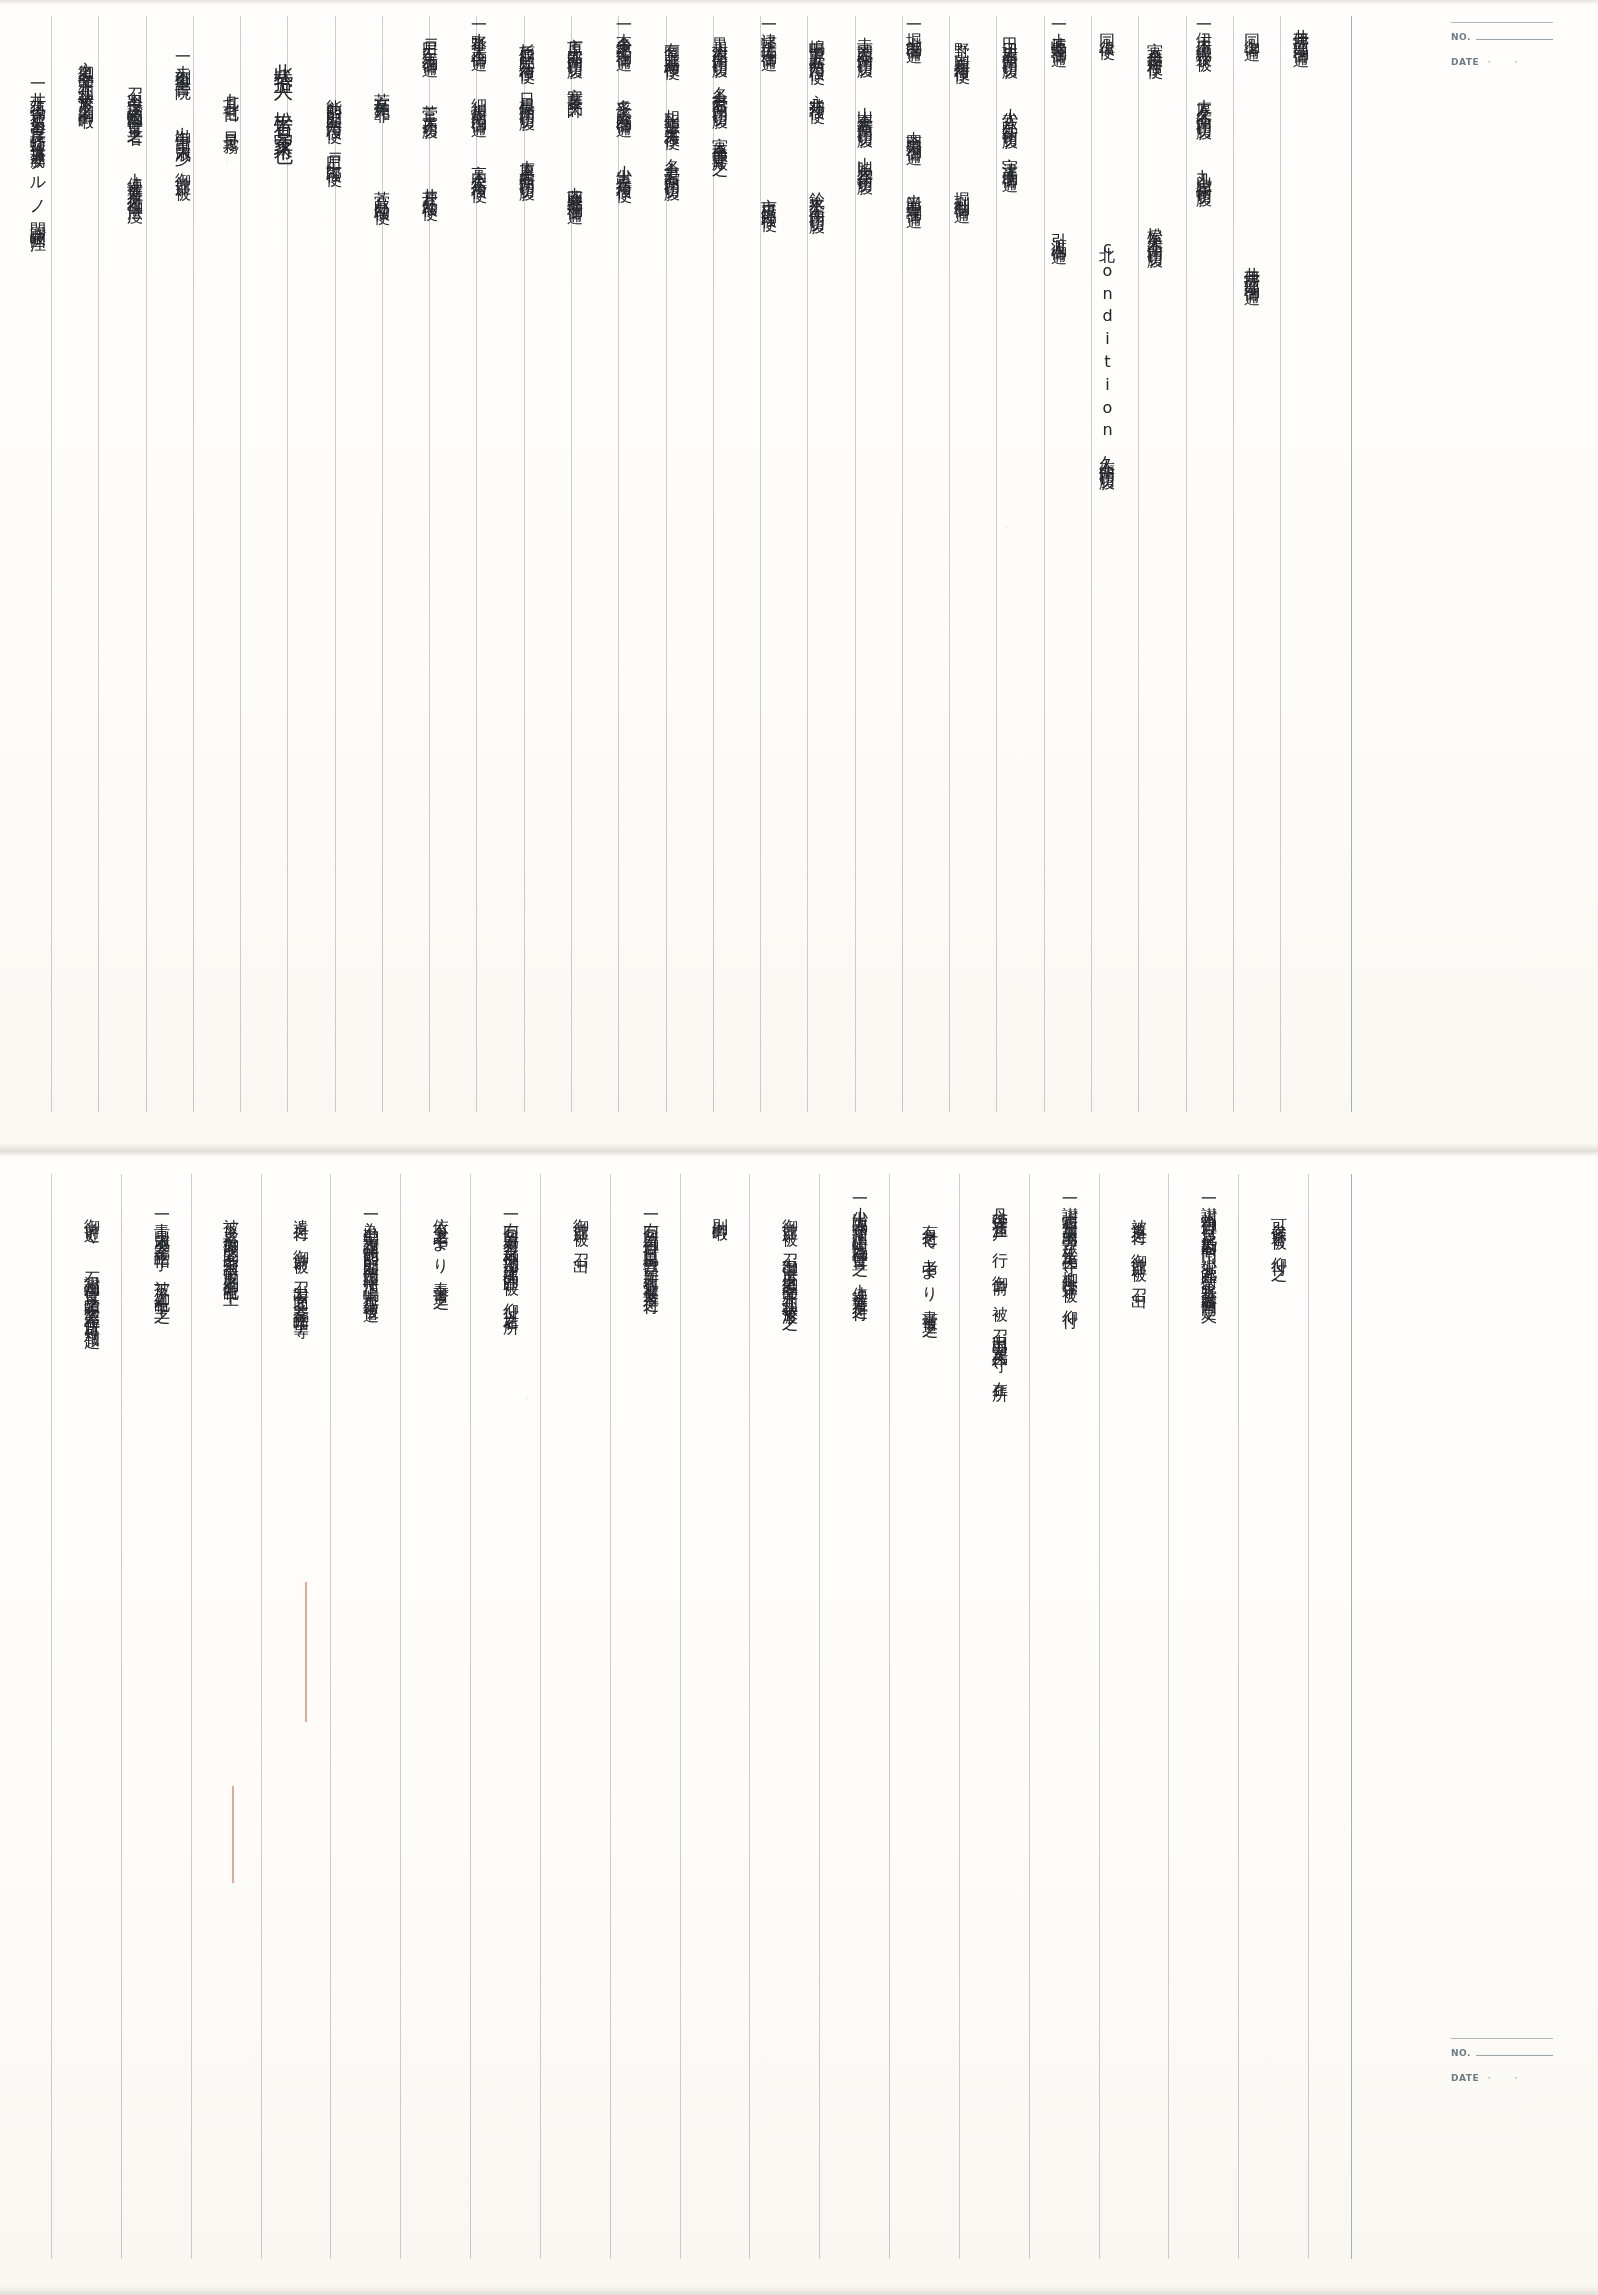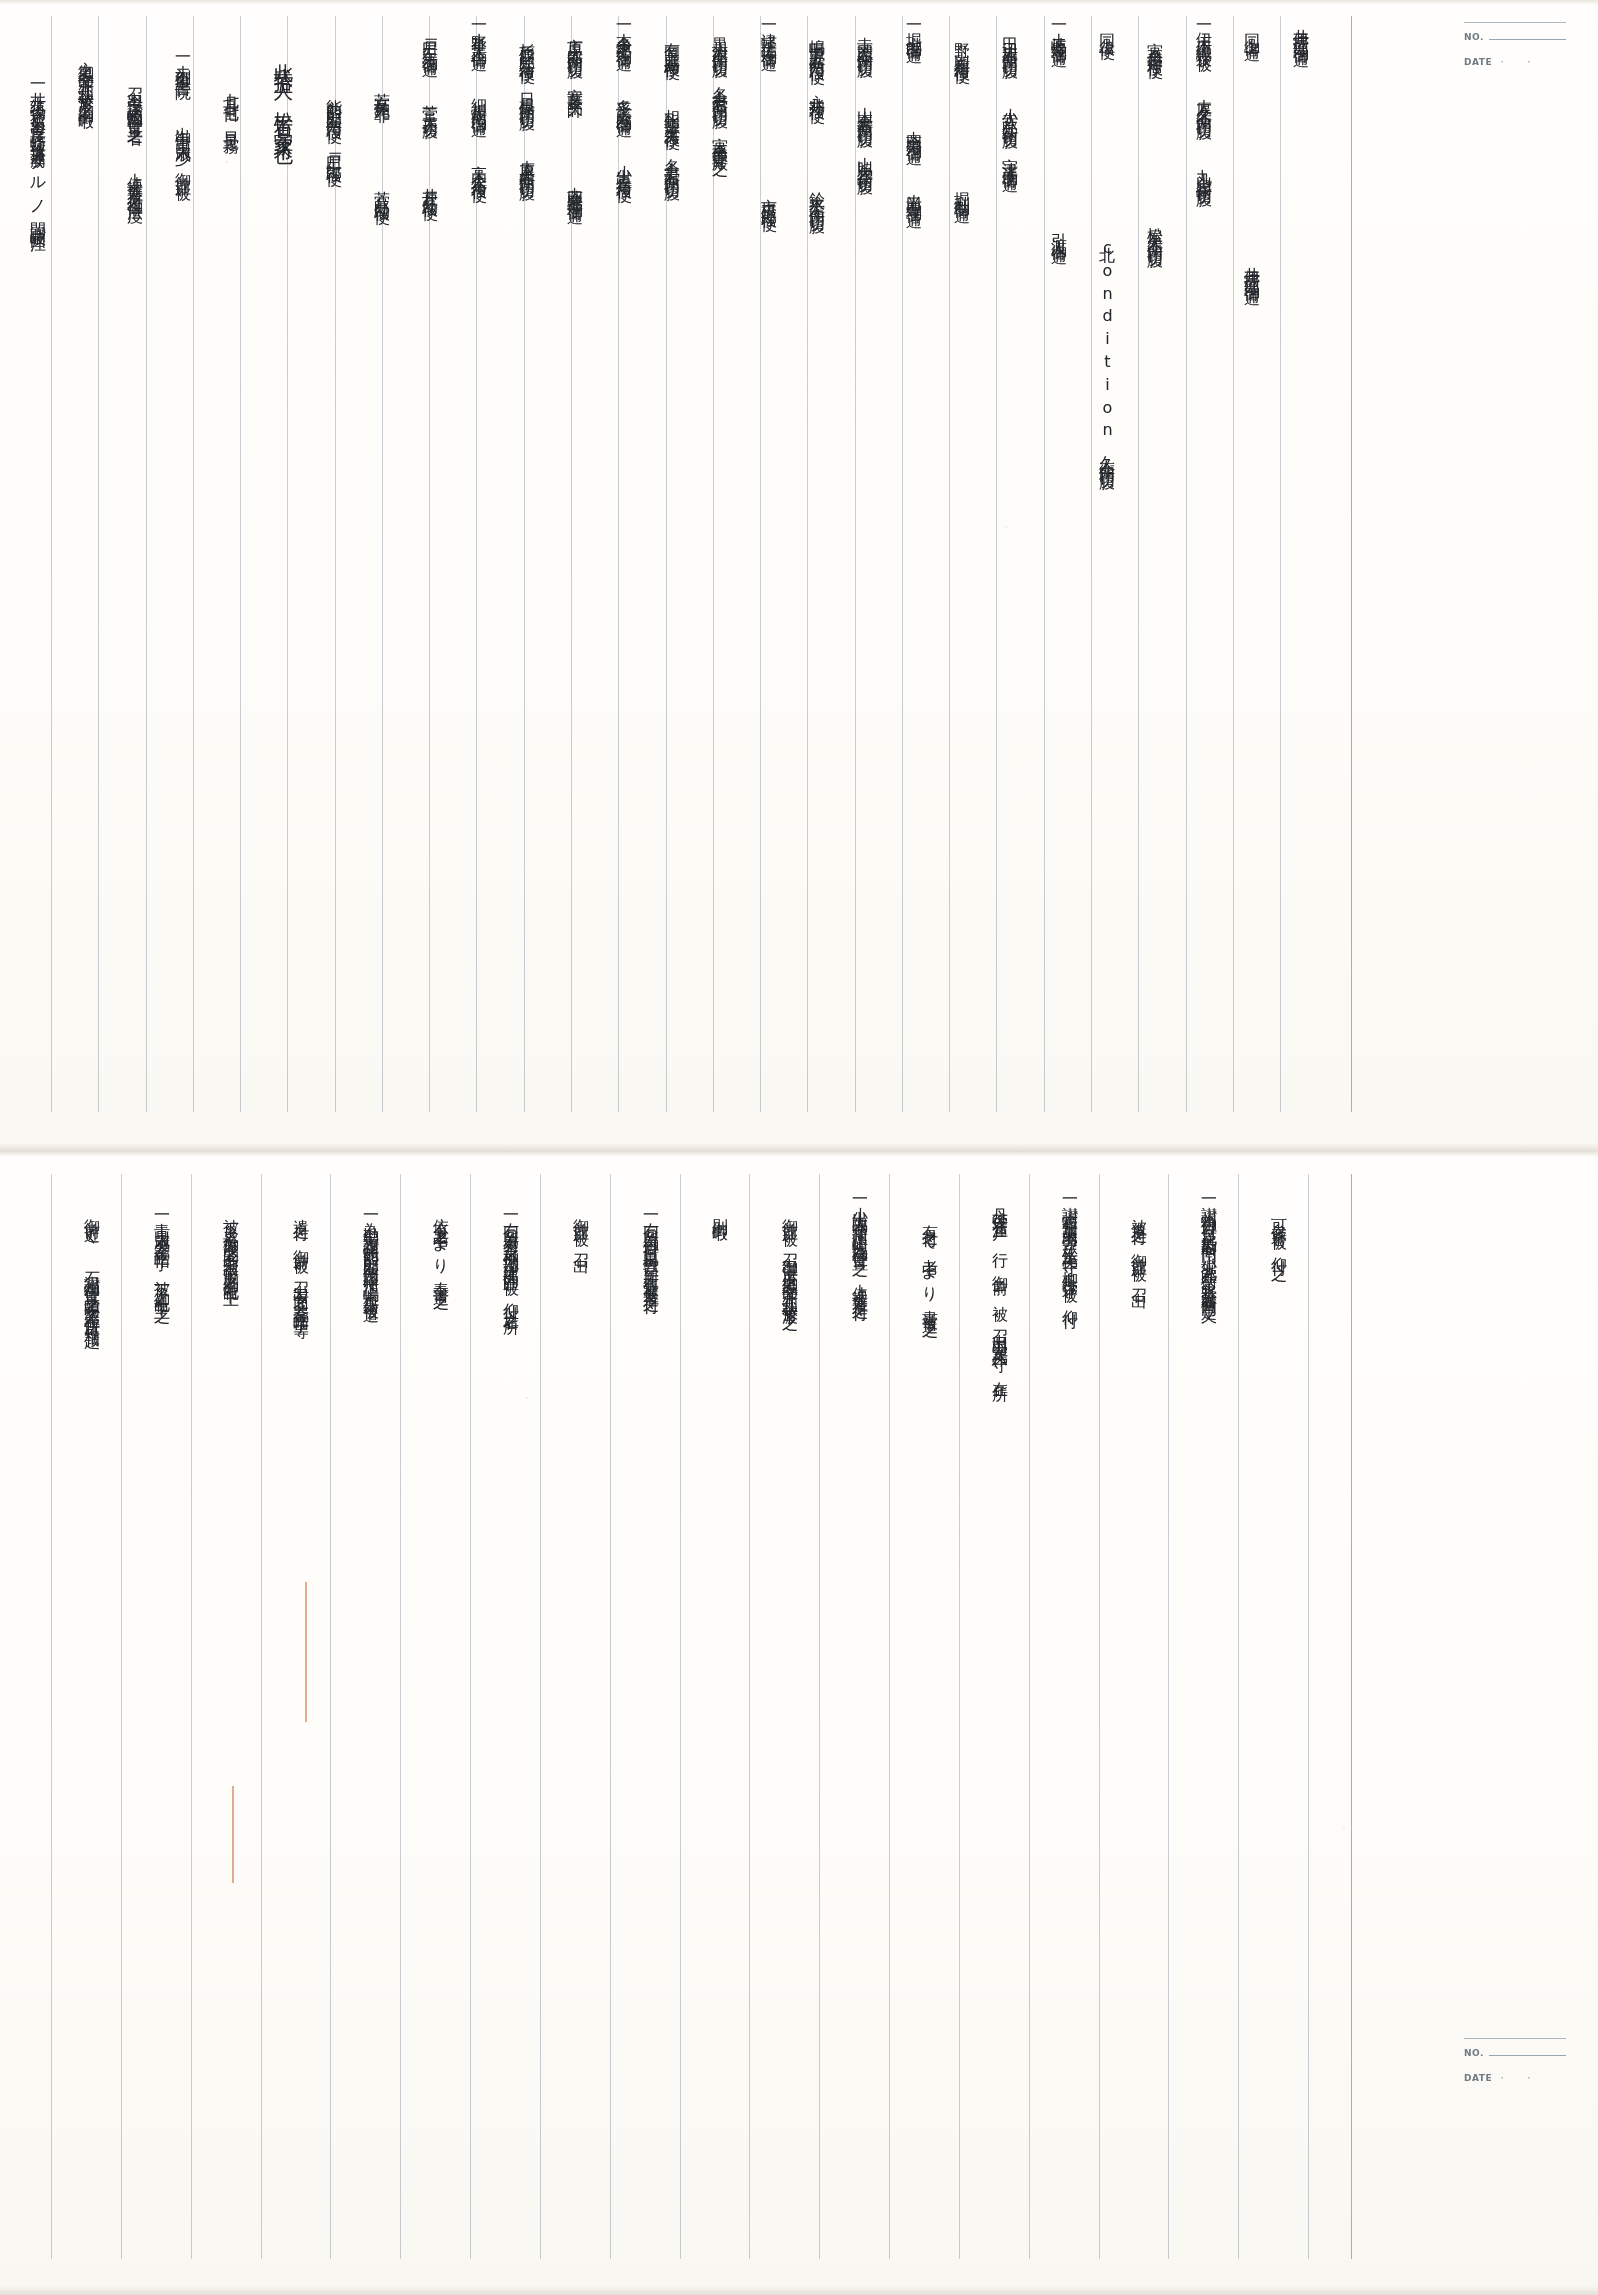--- a/index.html
+++ b/index.html
@@ -65,21 +65,21 @@
   }
   .margin-rule {
     position: absolute;
     width: 1.1px;
     background: #8e9ba4;
     opacity: .8;
   }
   
   .header-meta {
     position: absolute;
-    right: 32px;
+    right: 45px;
     width: 102px;
     color: #6f7b84;
     font-size: 10.2px;
     letter-spacing: 1.1px;
   }
   .header-meta .hline {
     height: 1.1px;
     background: #9aa6ae;
     opacity: .8;
     margin-bottom: 8.6px;

